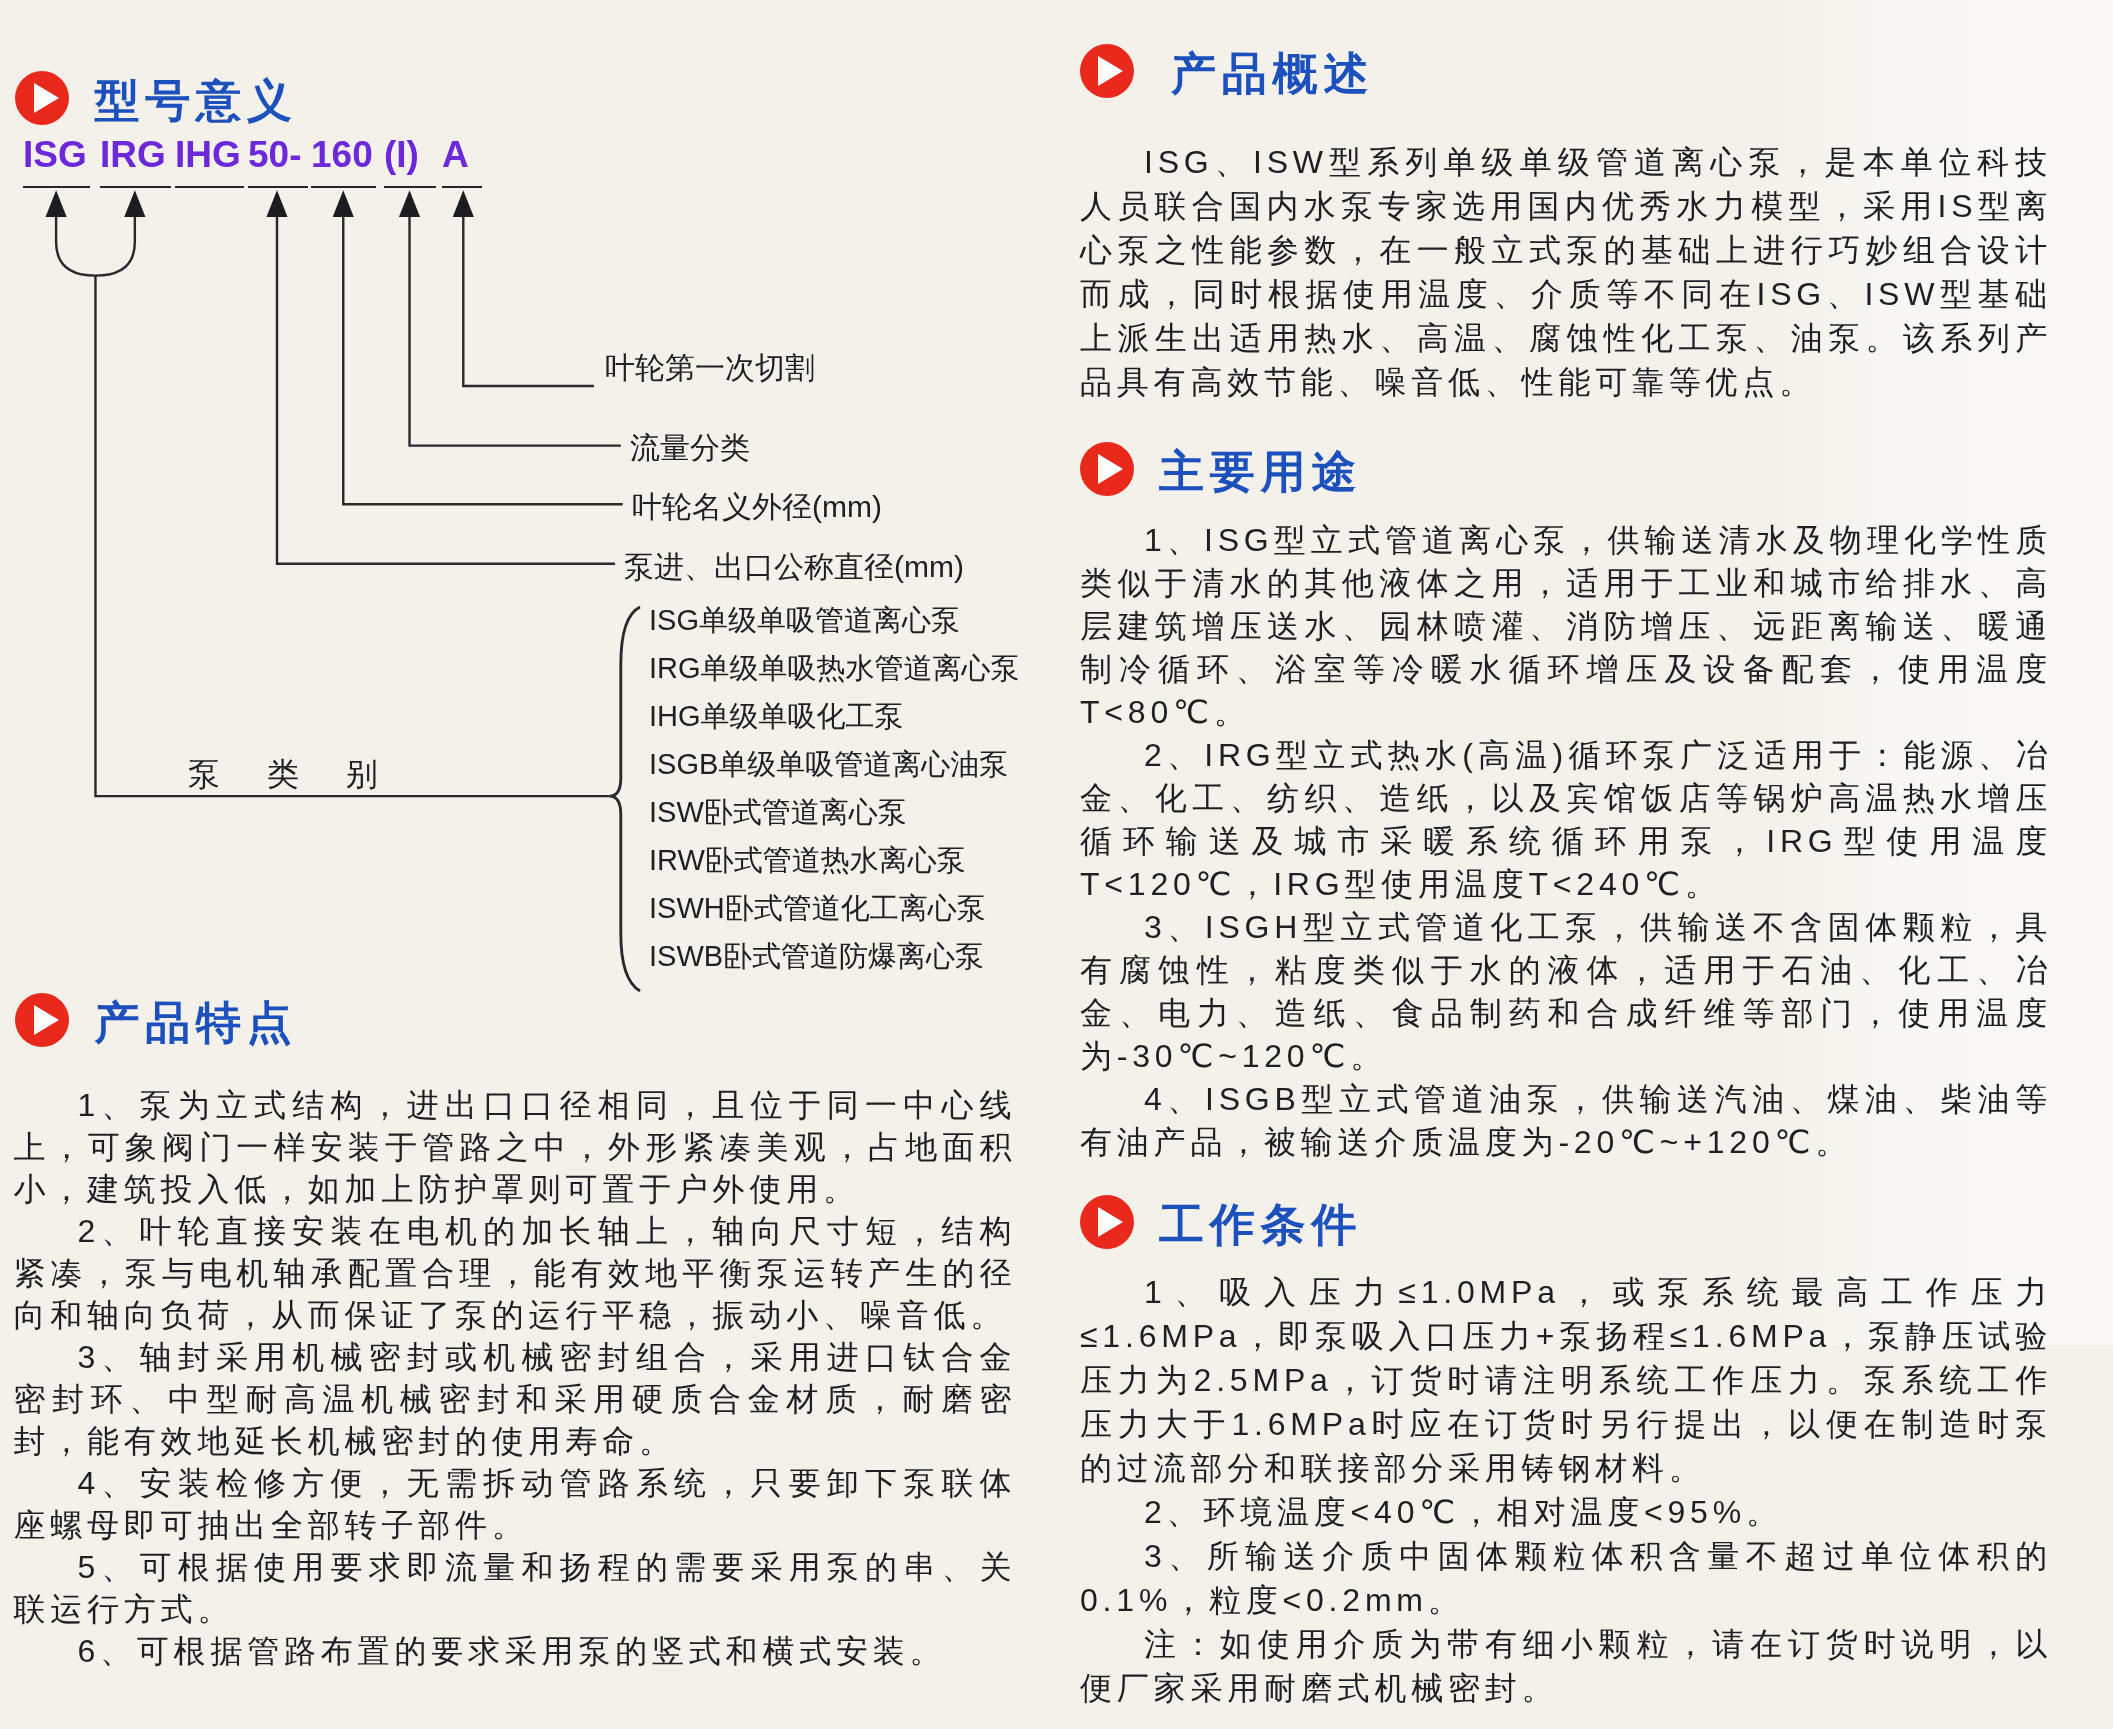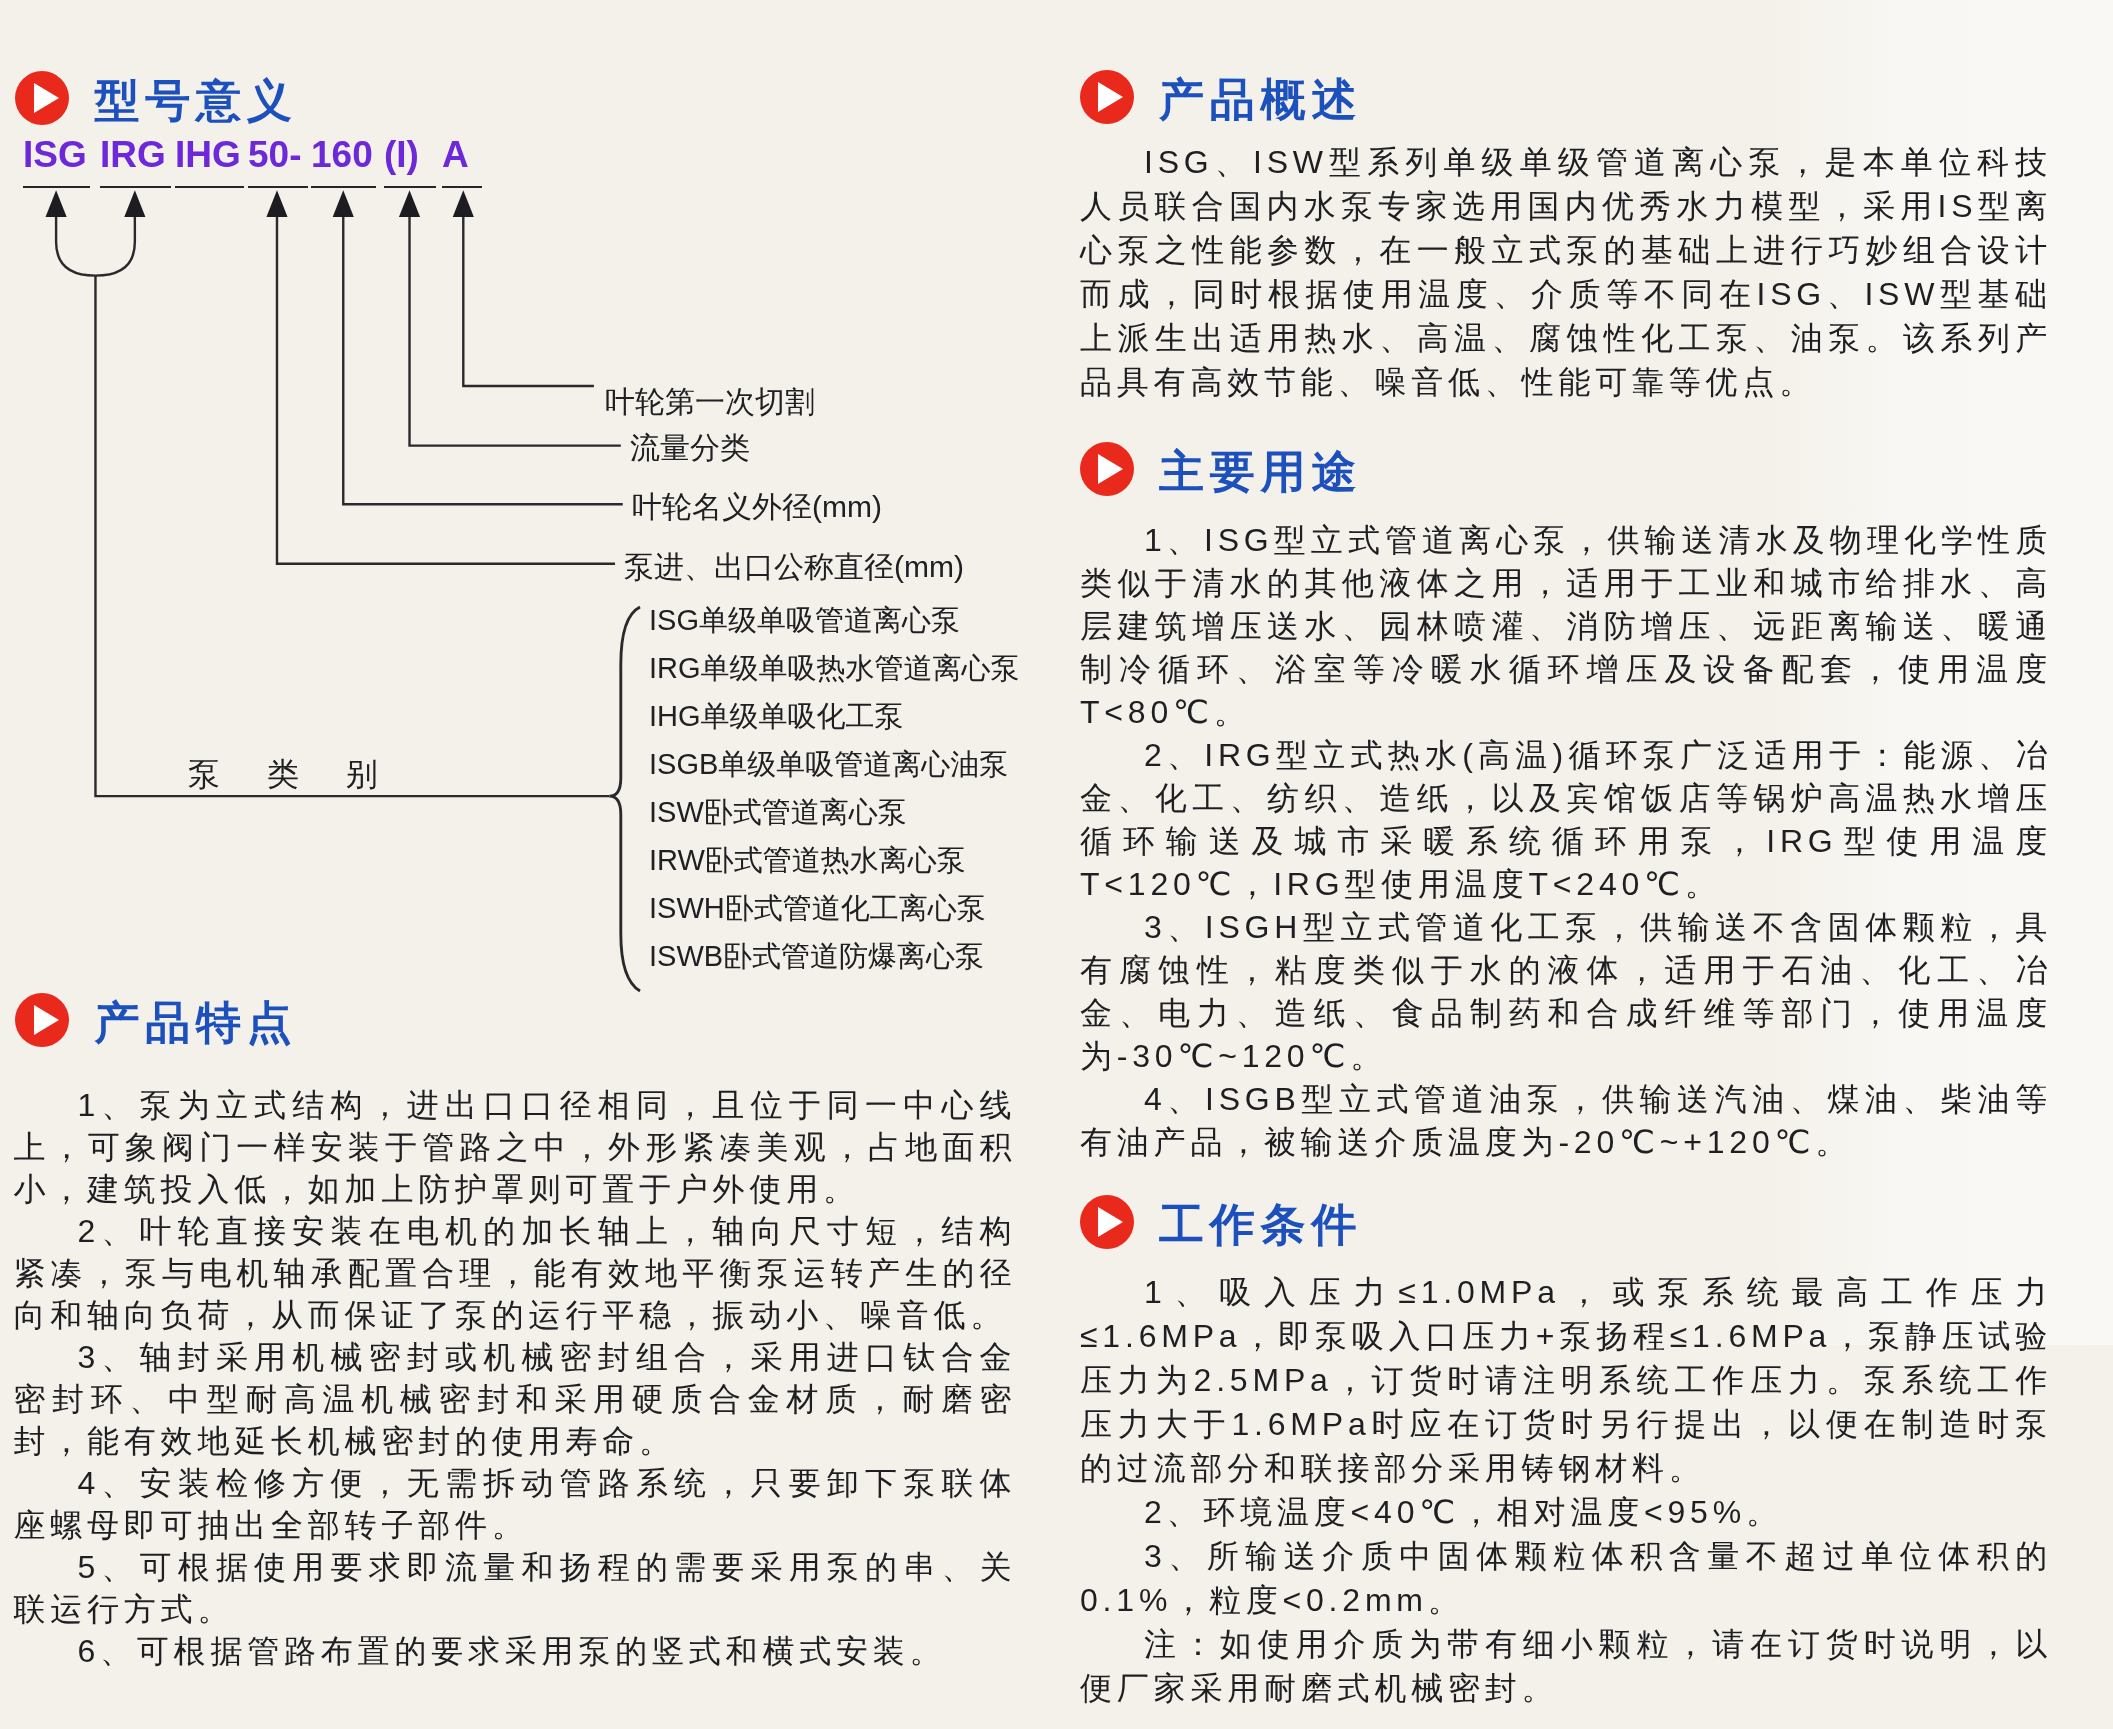--- a/index.html
+++ b/index.html
@@ -110,21 +110,21 @@
     <g fill="#1d1d21">
       <polygon points="58,198 47,226 69,226"></polygon>
       <polygon points="140,198 129,226 151,226"></polygon>
       <polygon points="288,198 277,226 299,226"></polygon>
       <polygon points="357,198 346,226 368,226"></polygon>
       <polygon points="426,198 415,226 437,226"></polygon>
       <polygon points="482,198 471,226 493,226"></polygon>
     </g>
   </svg>
 
-  <div class="diagram-label" style="left:605px;top:382px;">叶轮第一次切割</div>
+  <div class="diagram-label" style="left:605px;top:348px;">叶轮第一次切割</div>
   <div class="diagram-label" style="left:630px;top:428px;">流量分类</div>
   <div class="diagram-label" style="left:632px;top:487px;">叶轮名义外径(mm)</div>
   <div class="diagram-label" style="left:624px;top:547px;">泵进、出口公称直径(mm)</div>
 
   <div class="category-label">泵 类 别</div>
 
   <div class="pump-list">
     <div>ISG单级单吸管道离心泵</div>
     <div>IRG单级单吸热水管道离心泵</div>
     <div>IHG单级单吸化工泵</div>
@@ -144,21 +144,21 @@
 
   <div class="body-text left-body">
     <p>1、泵为立式结构，进出口口径相同，且位于同一中心线上，可象阀门一样安装于管路之中，外形紧凑美观，占地面积小，建筑投入低，如加上防护罩则可置于户外使用。</p>
     <p>2、叶轮直接安装在电机的加长轴上，轴向尺寸短，结构紧凑，泵与电机轴承配置合理，能有效地平衡泵运转产生的径向和轴向负荷，从而保证了泵的运行平稳，振动小、噪音低。</p>
     <p>3、轴封采用机械密封或机械密封组合，采用进口钛合金密封环、中型耐高温机械密封和采用硬质合金材质，耐磨密封，能有效地延长机械密封的使用寿命。</p>
     <p>4、安装检修方便，无需拆动管路系统，只要卸下泵联体座螺母即可抽出全部转子部件。</p>
     <p>5、可根据使用要求即流量和扬程的需要采用泵的串、关联运行方式。</p>
     <p>6、可根据管路布置的要求采用泵的竖式和横式安装。</p>
   </div>
 
-  <div class="sec-header" style="left:1080px;top:70px;">
+  <div class="sec-header" style="left:1080px;top:44px;gap:12px;">
     <span class="sec-icon">
         <span class="tri"></span>
       </span>
     <span class="sec-title">产品概述</span>
   </div>
 
   <div class="body-text overview-body">
     <p>ISG、ISW型系列单级单级管道离心泵，是本单位科技人员联合国内水泵专家选用国内优秀水力模型，采用IS型离心泵之性能参数，在一般立式泵的基础上进行巧妙组合设计而成，同时根据使用温度、介质等不同在ISG、ISW型基础上派生出适用热水、高温、腐蚀性化工泵、油泵。该系列产品具有高效节能、噪音低、性能可靠等优点。</p>
   </div>
 

